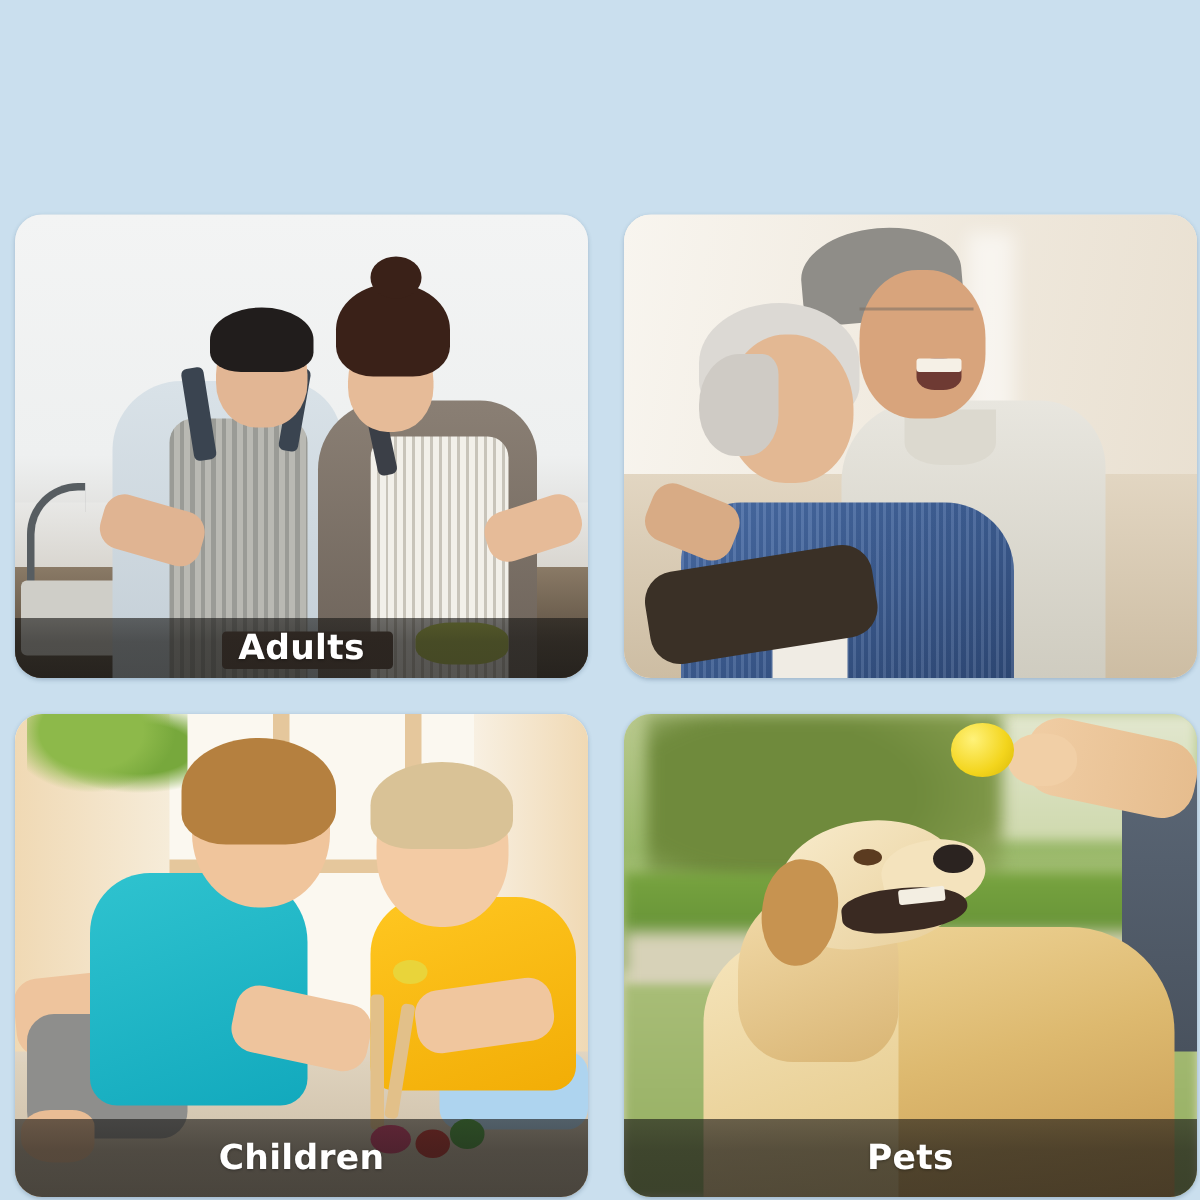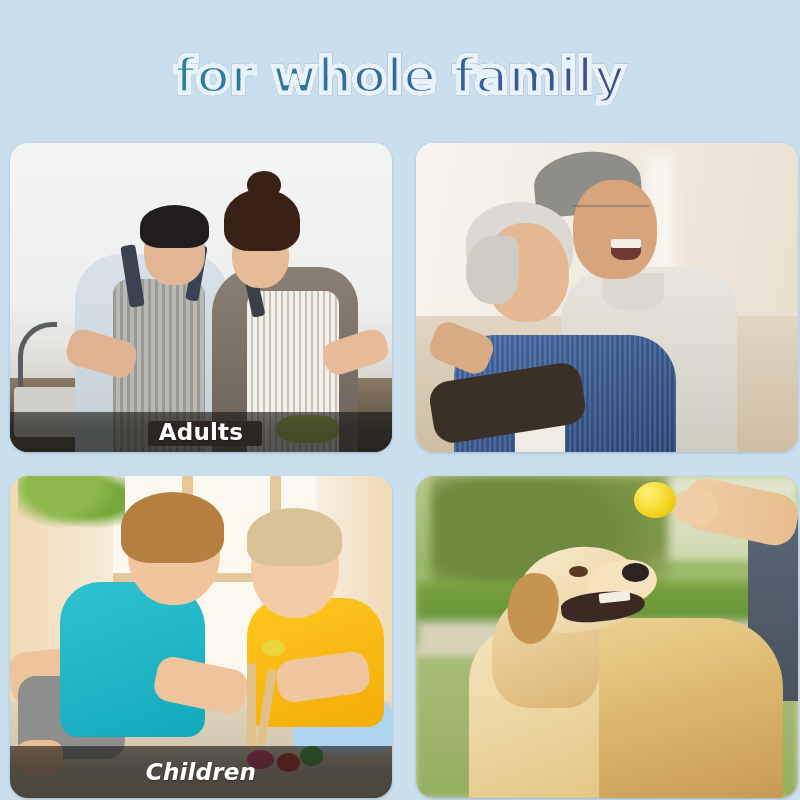--- a/index.html
+++ b/index.html
@@ -79,21 +79,21 @@
     position: absolute;
     left: 0;
     right: 0;
     bottom: 0;
     height: 40px;
     background: linear-gradient(to bottom, rgba(25,24,22,0.62) 0%, rgba(25,24,22,0.70) 40%, rgba(25,24,22,0.72) 100%);
     display: flex;
     align-items: center;
     justify-content: center;
   }
-  .card.tall .caption-bar { height: 52px; font-style: italic; }
+  .card.tall .caption-bar { height: 52px; }
 
   .caption-text {
     color: #ffffff;
     font-weight: 700;
     font-size: 23px;
     letter-spacing: 0.2px;
     font-family: "DejaVu Sans", "Liberation Sans", sans-serif;
     text-shadow: 0 1px 2px rgba(0,0,0,0.35);
   }
 
@@ -196,21 +196,20 @@
   .pt-hand { position:absolute; left:67%; top:4%; width:12%; height:11%; background:#f1cfa6; border-radius:46%; }
   .pt-ball { position:absolute; left:57%; top:2%; width:11%; height:11%; background:radial-gradient(circle at 35% 30%,#fff27a,#f3d51d 60%,#d8b707); border-radius:50%; }
   .pt-shirt { position:absolute; left:87%; top:12%; width:13%; height:58%; background:linear-gradient(to bottom,#5a6675,#49525e); border-radius:14px 0 0 14px; }
 </style>
 </head>
 <body>
 
 <div id="poster">
 
   <h1 class="headline">
-    <span class="line">for whole family</span>
   </h1>
 
   <div class="grid">
 
     <div class="card">
       <div class="photo ph-adults">
         <div class="ad-counter"></div>
         <div class="ad-floor"></div>
         <div class="ad-faucet"></div>
         <div class="ad-sink"></div>
@@ -308,16 +307,19 @@
         <div class="pt-dogchest"></div>
         <div class="pt-dogneck"></div>
         <div class="pt-doghead"></div>
         <div class="pt-dogear"></div>
         <div class="pt-dogsnout"></div>
         <div class="pt-dogmouth"></div>
         <div class="pt-dogteeth"></div>
         <div class="pt-dognose"></div>
         <div class="pt-dogeye"></div>
       </div>
+      <div class="caption-bar">
+        <span class="caption-text">Pets</span>
+      </div>
     </div>
 
   </div>
 </div>
 
 </body></html>

